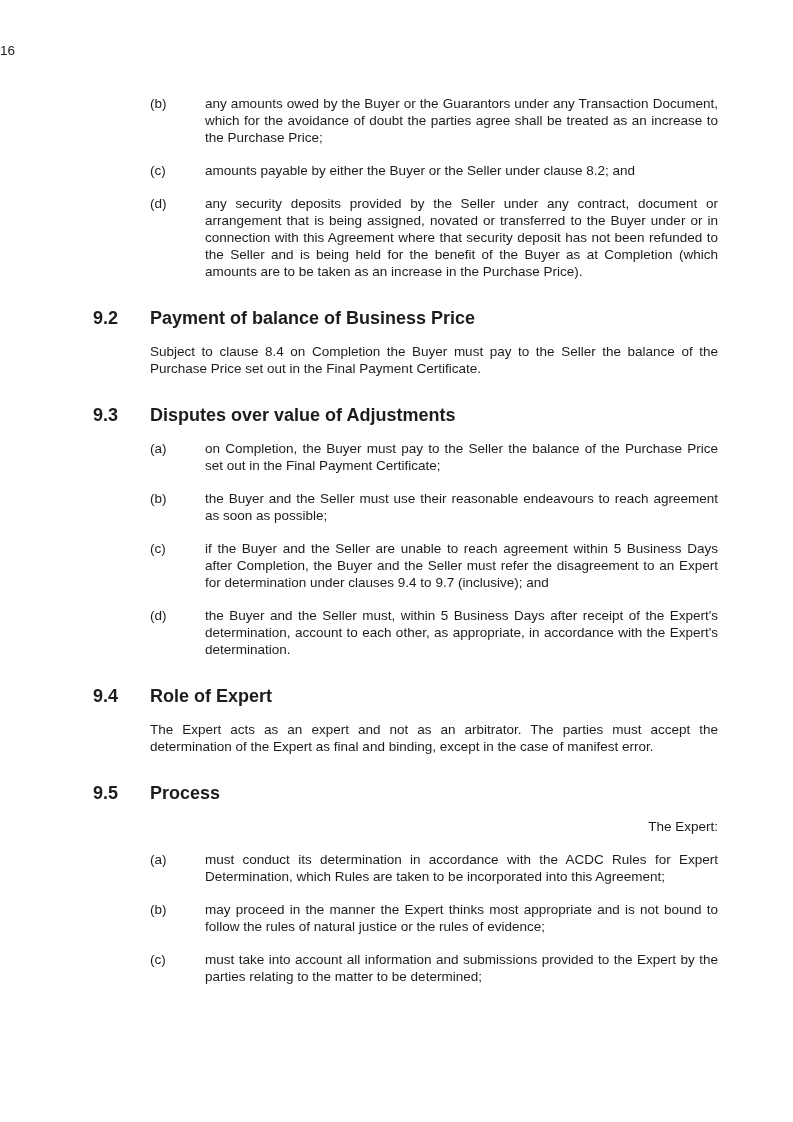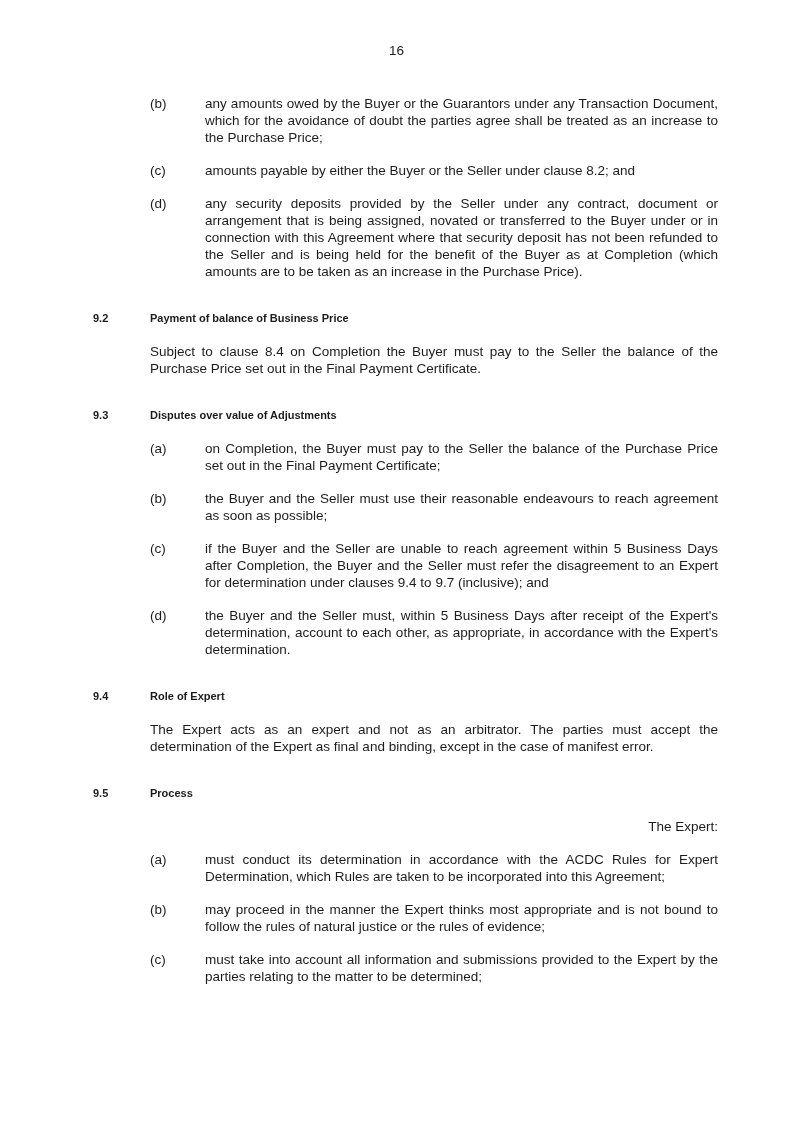--- a/index.html
+++ b/index.html
@@ -14,21 +14,21 @@
     background: #ffffff;
     overflow: hidden;
     font-family: "Liberation Sans", "DejaVu Sans", sans-serif;
     font-size: 13.5px;
     line-height: 17px;
     color: #1c1c1c;
     box-sizing: border-box;
     padding-top: 42px;
   }
   .page-number {
-    text-align: center;
+    text-align: left;
     margin: 0 0 36px 0;
   }
   
   .list-item {
     display: flex;
     margin-left: 150px;
     width: 568px;
     margin-bottom: 16px;
   }
   .list-marker {
@@ -37,21 +37,21 @@
   .list-text {
     flex: 1;
     text-align: justify;
   }
   
   .clause-heading {
     display: flex;
     margin-left: 93px;
     width: 625px;
     font-weight: bold;
-    font-size: 11px;
+    font-size: 18px;
     margin-top: 30px;
     margin-bottom: 16px;
   }
   .clause-number {
     flex: 0 0 57px;
   }
   .clause-title {
     flex: 1;
   }
   

